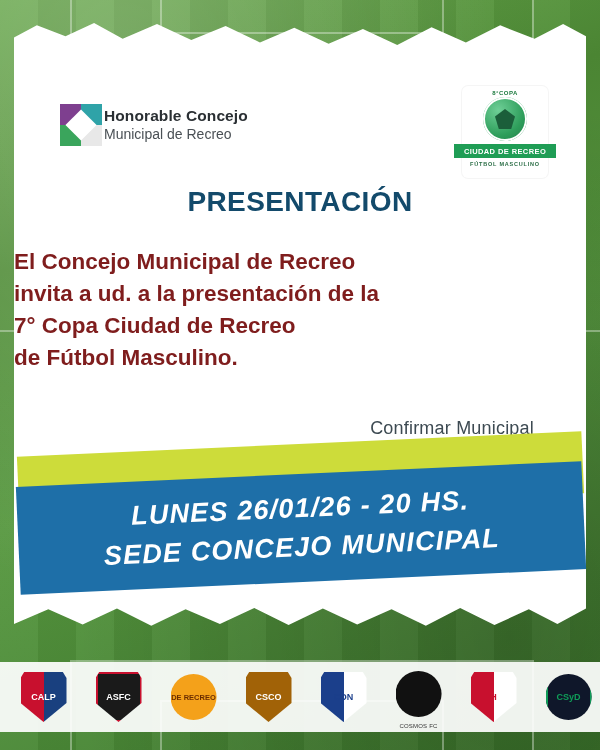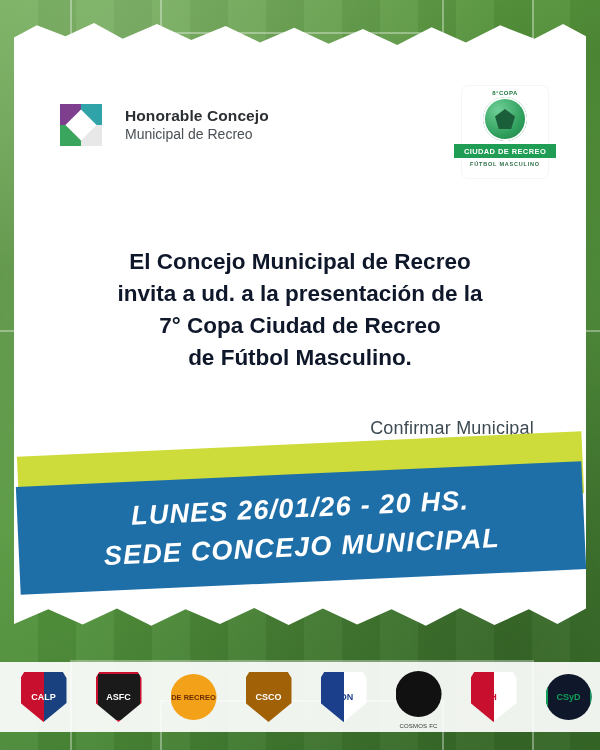--- a/index.html
+++ b/index.html
@@ -35,21 +35,21 @@
       37% 1.3%, 43% 4.0%, 49% 1.6%, 55% 4.2%, 61% 1.8%, 67% 4.4%, 73% 1.5%,
       79% 4.0%, 85% 1.2%, 91% 3.4%, 96% 1.0%, 100% 3.0%,
       100% 96.5%, 95% 99.0%, 90% 96.6%, 84% 99.2%, 78% 96.4%, 72% 99.3%,
       66% 96.6%, 60% 99.1%, 54% 96.5%, 48% 99.2%, 42% 96.4%, 36% 99.0%,
       30% 96.6%, 24% 99.3%, 18% 96.5%, 12% 99.1%, 6% 96.6%, 0% 99.0%
     );
   }
   .card-inner{position:absolute;inset:0;}
 
   
-  .logo-row{position:absolute;left:46px;top:86px;display:flex;align-items:center;gap:23px;}
+  .logo-row{position:absolute;left:46px;top:86px;display:flex;align-items:center;gap:2px;}
   .hcm-mark{position:relative;width:42px;height:42px;}
   .hcm-mark span{position:absolute;display:block;}
   .hcm-a{left:0;top:0;width:21px;height:21px;background:#7e3f8f;}
   .hcm-b{left:21px;top:0;width:21px;height:21px;background:#2fa3a8;}
   .hcm-c{left:0;top:21px;width:21px;height:21px;background:#3aa55c;}
   .hcm-d{left:21px;top:21px;width:21px;height:21px;background:#e8e8e8;}
   .hcm-cut{left:10px;top:10px;width:22px;height:22px;background:#ffffff;transform:rotate(45deg);}
   .logo-text{line-height:1.2;}
   .logo-text .l1{font-size:15.5px;font-weight:bold;color:#2a2f33;letter-spacing:.1px;}
   .logo-text .l2{font-size:14px;color:#4a5055;margin-top:1px;}
@@ -78,22 +78,22 @@
     font-size:7.5px;font-weight:bold;letter-spacing:.4px;padding:3px 8px 2px;margin-top:3px;
   }
   .copa-sub{font-size:5.5px;color:#2b6e46;letter-spacing:.8px;margin-top:3px;font-weight:bold;}
 
   
   .presentacion{
     position:absolute;left:0;right:0;top:168px;text-align:center;
     font-size:28px;font-weight:bold;color:#134a6b;letter-spacing:.4px;
   }
   .invite{
-    position:absolute;left:0;right:0;top:228px;text-align:center;
-    font-size:22.5px;font-weight:bold;color:#0f172a;line-height:1.42;
+    position:absolute;left:0;right:0;top:228px;text-align:left;
+    font-size:22.5px;font-weight:bold;color:#7f1d1d;line-height:1.42;
   }
   .confirmar{
     position:absolute;right:52px;top:400px;
     font-size:18px;color:#3d4a52;letter-spacing:.2px;
   }
 
   
   .yellow-band{
     position:absolute;left:18px;top:444px;width:565px;height:62px;
     background:#cddc3a;transform:rotate(-2.6deg);
@@ -165,20 +165,21 @@
       </div>
     </div>
 
     <div class="copa">
       <div class="copa-top">8°COPA</div>
       <div class="ball"></div>
       <div class="copa-band">CIUDAD DE RECREO</div>
       <div class="copa-sub">FÚTBOL MASCULINO</div>
     </div>
 
+    <div class="presentacion">PRESENTACIÓN</div>
 
     <div class="invite">
       <div>El Concejo Municipal de Recreo</div>
       <div>invita a ud. a la presentación de la</div>
       <div>7° Copa Ciudad de Recreo</div>
       <div>de Fútbol Masculino.</div>
     </div>
 
     <div class="confirmar">Confirmar Municipal</div>
 

